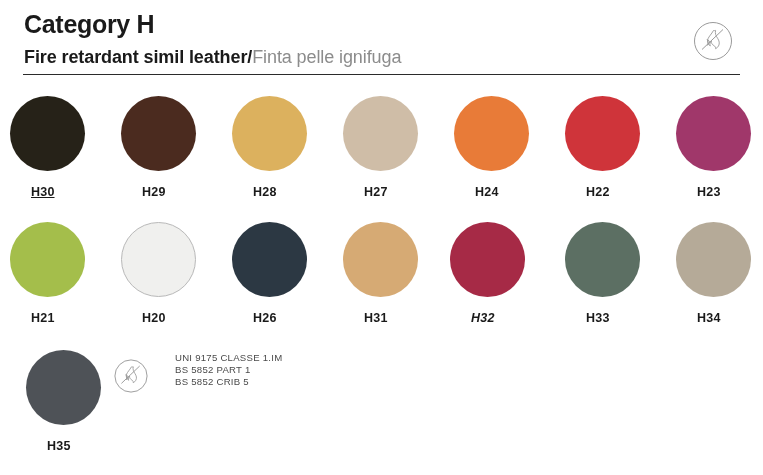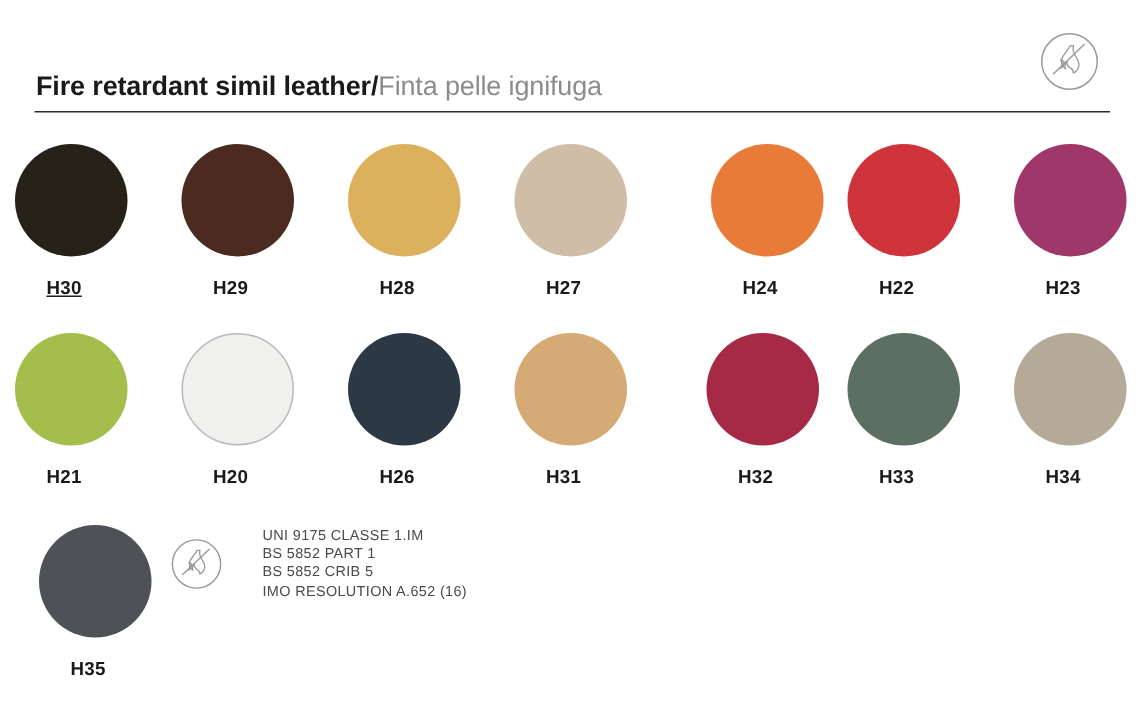--- a/index.html
+++ b/index.html
@@ -132,20 +132,21 @@
     color: #4a4a4a;
     letter-spacing: 0.25px;
     white-space: nowrap;
   }
 </style>
 </head>
 <body>
 
 <div id="header">
 
+  <div id="page-title">Category H</div>
 
   <div id="subtitle">
     <span class="en">Fire retardant simil leather</span><span class="sep">/</span><span class="it">Finta pelle ignifuga</span>
   </div>
 
   <div id="header-rule"></div>
 
   <div id="header-badge">
     <svg width="46" height="46" viewBox="0 0 46 46" aria-hidden="true">
       <circle cx="23" cy="23" r="18.5" fill="none" stroke="#9a9a9a" stroke-width="1"></circle>
@@ -170,21 +171,21 @@
       <div class="swatch-label">H29</div>
     </div>
     <div class="swatch-cell" style="left: 232px;">
       <div class="swatch-disc" style="background: rgb(220, 177, 94);"></div>
       <div class="swatch-label">H28</div>
     </div>
     <div class="swatch-cell" style="left: 343px;">
       <div class="swatch-disc" style="background: rgb(207, 189, 167);"></div>
       <div class="swatch-label">H27</div>
     </div>
-    <div class="swatch-cell" style="left: 474px;">
+    <div class="swatch-cell" style="left: 454px;">
       <div class="swatch-disc" style="background: rgb(232, 123, 56);"></div>
       <div class="swatch-label">H24</div>
     </div>
     <div class="swatch-cell" style="left: 565px;">
       <div class="swatch-disc" style="background: rgb(207, 52, 58);"></div>
       <div class="swatch-label">H22</div>
     </div>
     <div class="swatch-cell" style="left: 676px;">
       <div class="swatch-disc" style="background: rgb(160, 55, 106);"></div>
       <div class="swatch-label">H23</div>
@@ -200,21 +201,21 @@
       <div class="swatch-label">H20</div>
     </div>
     <div class="swatch-cell" style="left: 232px;">
       <div class="swatch-disc" style="background: rgb(44, 56, 67);"></div>
       <div class="swatch-label">H26</div>
     </div>
     <div class="swatch-cell" style="left: 343px;">
       <div class="swatch-disc" style="background: rgb(214, 170, 116);"></div>
       <div class="swatch-label">H31</div>
     </div>
-    <div class="swatch-cell" style="left: 471px;">
+    <div class="swatch-cell" style="left: 450px; font-style: italic;">
       <div class="swatch-disc" style="background: rgb(166, 42, 70);"></div>
       <div class="swatch-label">H32</div>
     </div>
     <div class="swatch-cell" style="left: 565px;">
       <div class="swatch-disc" style="background: rgb(92, 111, 99);"></div>
       <div class="swatch-label">H33</div>
     </div>
     <div class="swatch-cell" style="left: 676px;">
       <div class="swatch-disc" style="background: rgb(181, 170, 152);"></div>
       <div class="swatch-label">H34</div>
@@ -237,15 +238,14 @@
                C 28.8 21.2 26.5 19.3 25.7 16.6 C 25.3 15.2 25.3 13.8 25.6 12.4
                C 24.9 12.7 24.2 12.6 23.5 12.5 Z" fill="none" stroke="#9a9a9a" stroke-width="1" stroke-linejoin="round"></path>
       <path d="M17.0 21.5 C 18.2 23.2 18.4 25.3 17.6 27.2 C 18.9 26.2 19.5 24.7 19.3 23.1 Z" fill="none" stroke="#9a9a9a" stroke-width="1"></path>
       <line x1="12.0" y1="31.5" x2="33.0" y2="11.5" stroke="#9a9a9a" stroke-width="1.1"></line>
     </svg>
   </div>
   <ul id="cert-list">
       <li>UNI 9175 CLASSE 1.IM</li>
       <li>BS 5852 PART 1</li>
       <li>BS 5852 CRIB 5</li>
-      <li>IMO RESOLUTION A.652 (16)</li>
     </ul>
 </div>
 
 </body></html>

